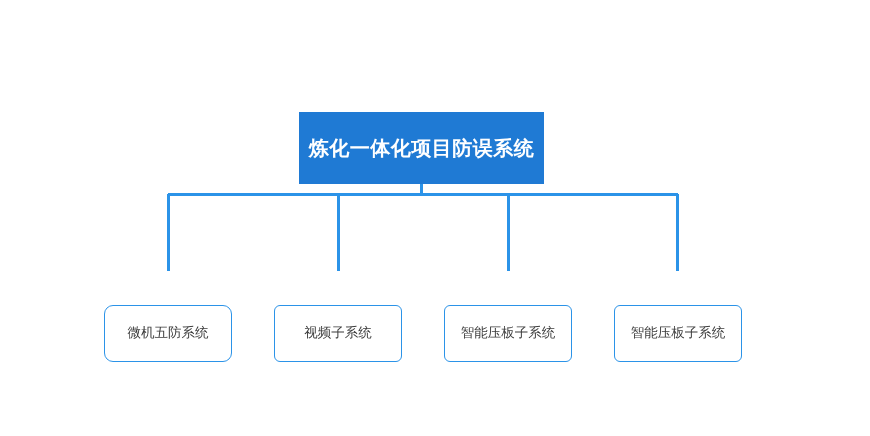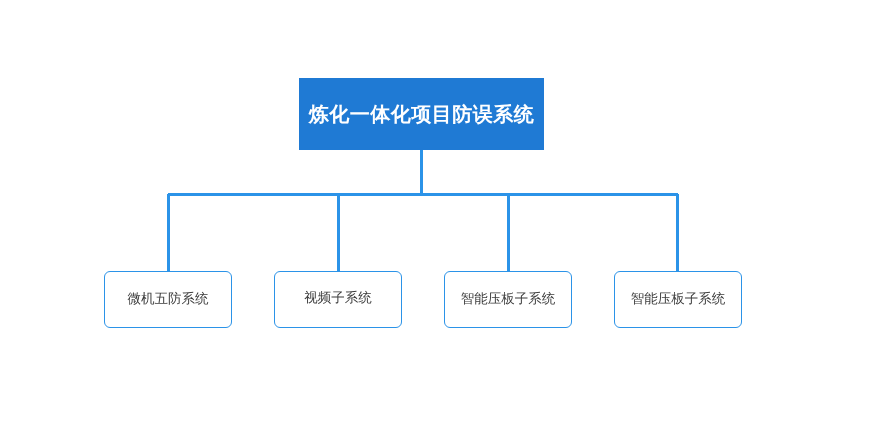--- a/index.html
+++ b/index.html
@@ -24,20 +24,21 @@
     width: 870px;
     height: 436px;
   }
   .node {
     position: absolute;
     box-sizing: border-box;
     display: flex;
     align-items: center;
     justify-content: center;
     text-align: center;
+    margin-top: 34px;
   }
   .node-root {
     left: 299px;
     top: 78px;
     width: 245px;
     height: 72px;
     background: #1f7ad4;
     color: #ffffff;
     font-size: 20px;
     font-weight: bold;
@@ -47,22 +48,22 @@
     top: 271px;
     width: 128px;
     height: 57px;
     background: #ffffff;
     border: 1.5px solid #2b93e8;
     border-radius: 6px;
     color: #3b3b3b;
     font-size: 13.5px;
     font-weight: normal;
   }
-  .child-0 { left: 104px; }
-  .child-1 { left: 274px; font-family: Liberation Mono, monospace; }
+  .child-0 { left: 104px; border-radius: 9px; }
+  .child-1 { left: 274px; }
   .child-2 { left: 444px; }
   .child-3 { left: 614px; }
   .node-label {
     display: block;
     line-height: 1.2;
     white-space: nowrap;
   }
 </style>
 </head>
 <body>

